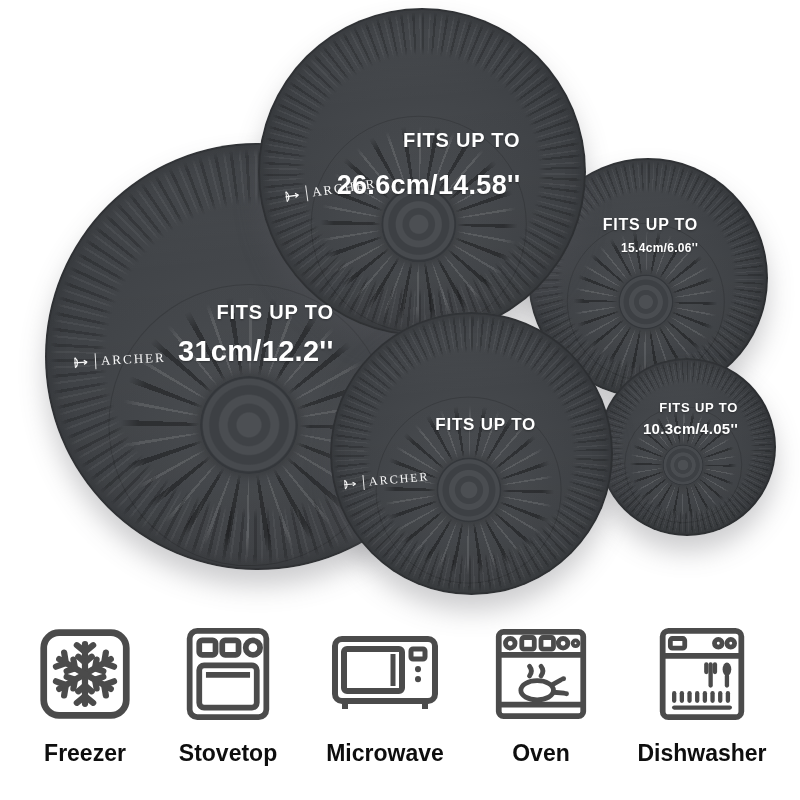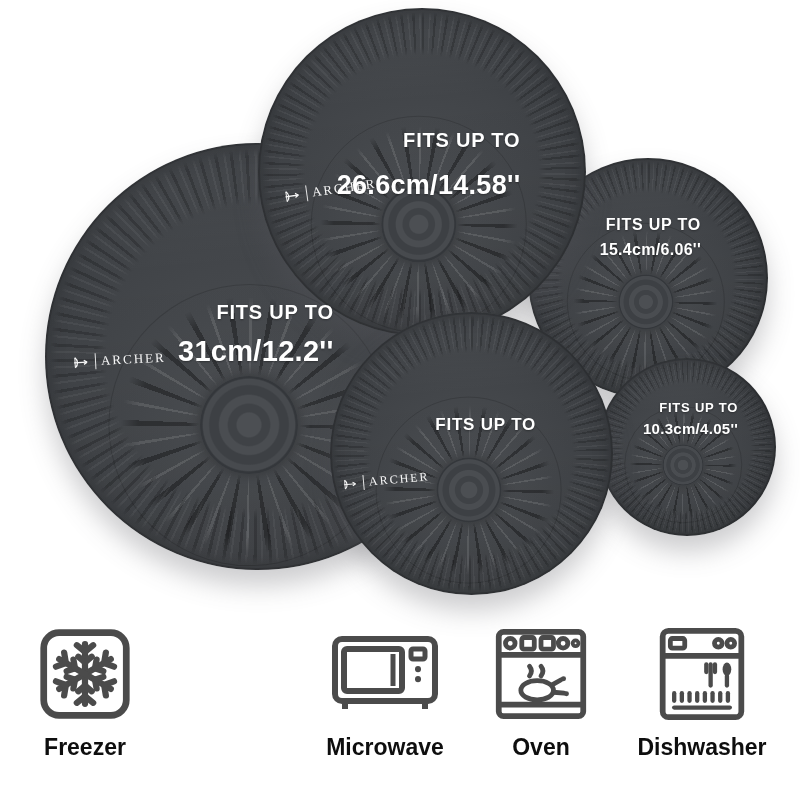--- a/index.html
+++ b/index.html
@@ -74,38 +74,38 @@
   #lid31 .brand{left:6.5%;top:49%;font-size:13px;transform:rotate(-3deg)}
   #lid31 .tab{left:-4.8%;top:39.5%;width:10%;height:10.5%}
 
   #lid26 .lid-text{left:52%;top:37%}
   #lid26 .fits{font-size:20px;margin-bottom:18px}
   #lid26 .size{font-size:27px}
   #lid26 .brand{left:8%;top:53%;font-size:13px;transform:rotate(-8deg)}
 
   #lid15 .lid-text{left:51%;top:24%}
   #lid15 .fits{font-size:16px;margin-bottom:7px}
-  #lid15 .size{font-size:16px}
+  #lid15 .size{font-size:12px}
 
   #lid20 .lid-text{left:55%;top:36.5%}
   #lid20 .fits{font-size:17px;margin-bottom:8px}
   #lid20 .size{font-size:23px}
   #lid20 .brand{left:4.5%;top:57%;font-size:12px;transform:rotate(-5deg)}
   #lid20 .tab{left:-4.5%;top:49%;width:10.5%;height:11%}
 
   #lid10 .lid-text{left:52%;top:23.5%}
   #lid10 .fits{font-size:13px;margin-bottom:5px}
   #lid10 .size{font-size:15px}
   #lid10 .tab{left:-3%;top:65%;width:13%;height:13%}
 
   
   .features{position:absolute;left:0;top:622px;width:800px;height:170px}
   .feature{position:absolute;text-align:center}
   .icon-wrap{height:104px;display:flex;align-items:center;justify-content:center}
-  .feature .label{margin-top:8px;font-size:23px;font-weight:700;color:#0e0e0e}
+  .feature .label{margin-top:14px;font-size:23px;font-weight:700;color:#0e0e0e}
   #f1{left:15px;width:140px}
   #f2{left:158px;width:140px}
   #f3{left:315px;width:140px}
   #f4{left:471px;width:140px}
   #f5{left:632px;width:140px}
 </style>
 </head>
 <body>
 
 <div class="stage">
@@ -211,20 +211,35 @@
             <use href="#sf-arm" transform="rotate(120 50 50)"></use>
             <use href="#sf-arm" transform="rotate(180 50 50)"></use>
             <use href="#sf-arm" transform="rotate(240 50 50)"></use>
             <use href="#sf-arm" transform="rotate(300 50 50)"></use>
           </g>
         </svg>
       </div>
       <div class="label">Freezer</div>
     </div>
 
+    <div class="feature" id="f2">
+      <div class="icon-wrap">
+        <svg width="92" height="96" viewBox="0 0 96 100">
+          <g fill="none" stroke="#4b4b4b" stroke-width="6">
+            <rect x="8" y="5" width="80" height="90" rx="8"></rect>
+            <rect x="18" y="15" width="17" height="15" rx="3"></rect>
+            <rect x="42" y="15" width="17" height="15" rx="3"></rect>
+            <circle cx="74" cy="22.5" r="7.5"></circle>
+            <rect x="18" y="41" width="60" height="44" rx="5"></rect>
+            <line x1="25" y1="51" x2="71" y2="51"></line>
+          </g>
+        </svg>
+      </div>
+      <div class="label">Stovetop</div>
+    </div>
 
     <div class="feature" id="f3">
       <div class="icon-wrap">
         <svg width="108" height="78" viewBox="0 0 108 78">
           <g fill="none" stroke="#4b4b4b" stroke-width="6">
             <rect x="4" y="4" width="100" height="62" rx="7"></rect>
             <rect x="13" y="14" width="58" height="42" rx="3"></rect>
             <line x1="62" y1="19" x2="62" y2="51" stroke-width="5"></line>
             <rect x="80" y="14" width="14" height="10" rx="2" stroke-width="5"></rect>
             <line x1="87" y1="34" x2="87" y2="34.2" stroke-width="6" stroke-linecap="round"></line>

